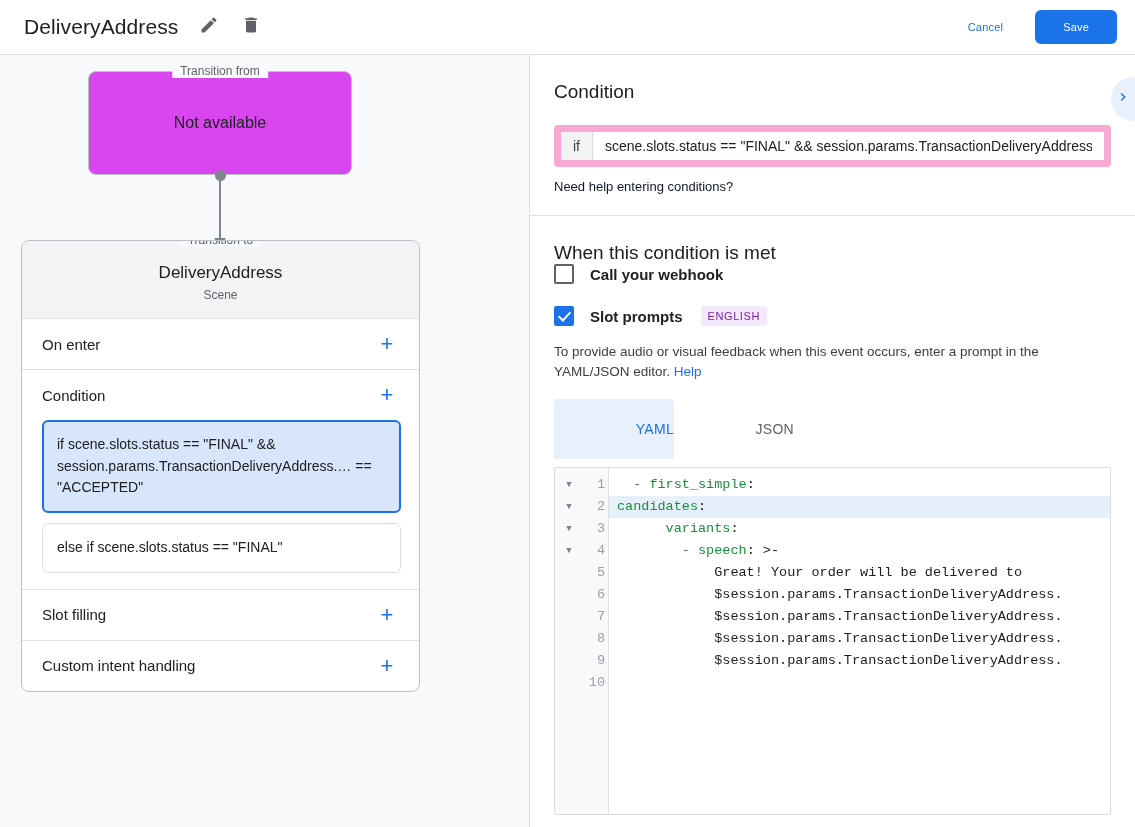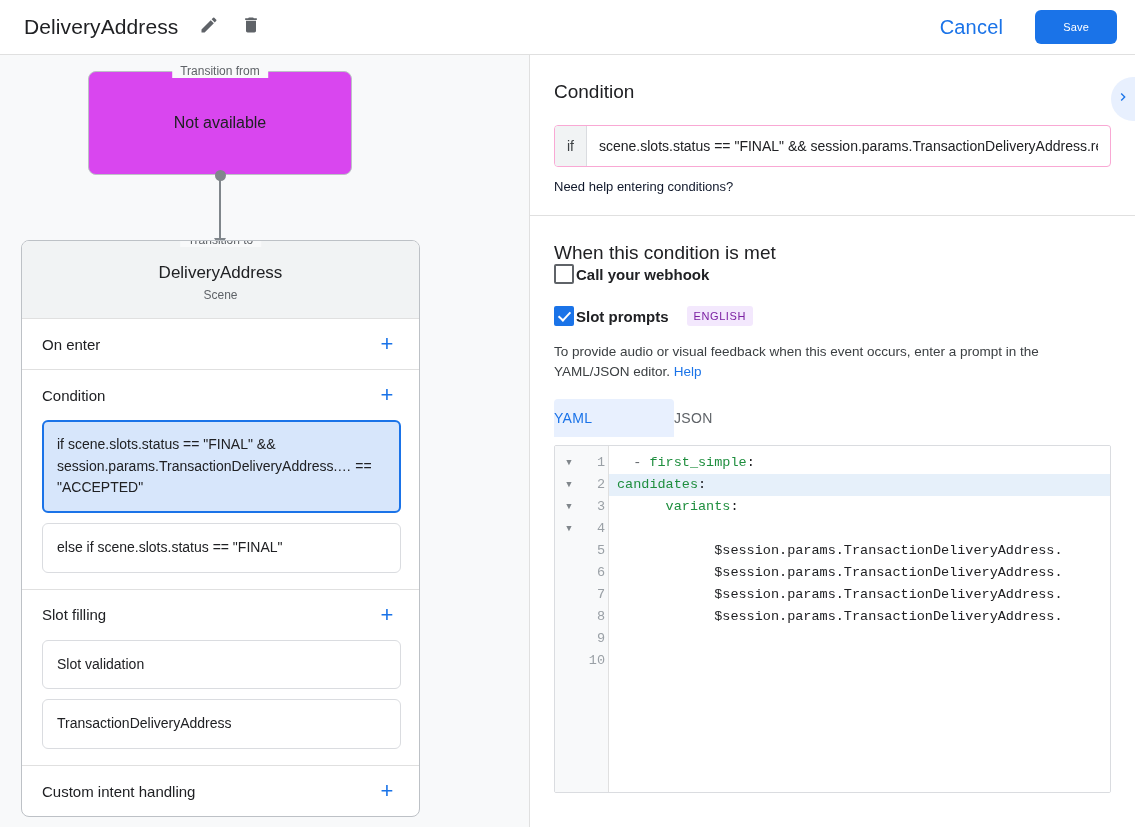--- a/index.html
+++ b/index.html
@@ -32,21 +32,21 @@
     display: flex; align-items: center; justify-content: center;
     border-radius: 50%;
     cursor: pointer;
     color: #5f6368;
   }
   .edit-wrap { margin-left: 14px; }
   .del-wrap { margin-left: 8px; }
   .topbar-spacer { flex: 1; }
   .btn-cancel {
     color: #1a73e8;
-    font-size: 20px;
+    font-size: 11px;
     font-weight: 500;
     padding: 9px 16px;
     border-radius: 4px;
     background: transparent;
     border: none;
     cursor: pointer;
     font-family: inherit;
     letter-spacing: .2px;
   }
   .btn-save {
@@ -219,21 +219,21 @@
     background: #e8f0fe;
     border-radius: 22px 0 0 22px;
     display: flex;
     align-items: center;
     justify-content: center;
     cursor: pointer;
     color: #1a73e8;
   }
   .cond-input-row {
     display: flex;
-    border: 1px solid #f9a8d4;
+    border: 7px solid #f9a8d4;
     border-radius: 4px;
     height: 42px;
     overflow: hidden;
     background: #fff;
   }
   .cond-if {
     width: 32px;
     background: #f1f3f4;
     border-right: 1px solid #dadce0;
     display: flex;
@@ -288,21 +288,21 @@
   .cbox.checked::after {
     content: "";
     position: absolute;
     left: 5px; top: 1px;
     width: 5px; height: 10px;
     border: solid #fff;
     border-width: 0 2px 2px 0;
     transform: rotate(43deg);
   }
   .check-label {
-    margin-left: 2px;
+    margin-left: 16px;
     font-size: 15px;
     font-weight: bold;
     color: #202124;
   }
   .lang-chip {
     margin-left: 18px;
     background: #f3e8fd;
     color: #7b1fa2;
     font-size: 11px;
     letter-spacing: .6px;
@@ -316,23 +316,23 @@
     margin: -6px 0 18px 0;
     max-width: 560px;
   }
   .helper-text a { color: #1a73e8; text-decoration: none; cursor: pointer; text-align: center; }
 
   .tabs {
     display: flex;
     margin-bottom: 8px;
   }
   .tab {
-    padding: 11px 0;
+    padding: 22px 0;
     width: 120px;
-    text-align: left;
+    text-align: right;
     font-size: 14px;
     color: #5f6368;
     cursor: pointer;
     font-weight: 500;
     letter-spacing: .3px;
     border-radius: 4px 4px 0 0;
   }
   .tab.active {
     background: #e8f0fe;
     color: #1a73e8;
@@ -457,24 +457,20 @@
             </div>
             <div class="section-body">
               <div class="item-card selected">if scene.slots.status == "FINAL" &amp;&amp; session.params.TransactionDeliveryAddress.… == "ACCEPTED"</div>
               <div class="item-card">else if scene.slots.status == "FINAL"</div>
             </div>
           </div>
           <div class="section">
             <div class="section-head">
               <div class="section-title">Slot filling</div>
               <div class="plus-btn">+</div>
-            </div>
-            <div class="section-body">
-              <div class="item-card">Slot validation</div>
-              <div class="item-card">TransactionDeliveryAddress</div>
             </div>
           </div>
           <div class="section">
             <div class="section-head">
               <div class="section-title">Custom intent handling</div>
               <div class="plus-btn">+</div>
             </div>
           </div>
         </div>
     </div>
@@ -547,21 +543,22 @@
             <div class="num-cell">6</div>
             <div class="num-cell">7</div>
             <div class="num-cell">8</div>
             <div class="num-cell">9</div>
             <div class="num-cell">10</div>
           </div>
         <div class="code-col" id="code-host">
             <div class="code-line"><span class="tok-punc">  - </span><span class="tok-key">first_simple</span><span class="tok-plain">:</span></div>
             <div class="code-line hl"><span class="tok-punc"></span><span class="tok-key">candidates</span><span class="tok-plain">:</span></div>
             <div class="code-line"><span class="tok-punc">      </span><span class="tok-key">variants</span><span class="tok-plain">:</span></div>
-            <div class="code-line"><span class="tok-punc">            </span><span class="tok-key"></span></div>
+            <div class="code-line"><span class="tok-punc">        - </span><span class="tok-key">speech</span><span class="tok-plain">: &gt;-</span></div>
+            <div class="code-line"><span class="tok-punc">            </span><span class="tok-key"></span><span class="tok-plain">Great! Your order will be delivered to</span></div>
             <div class="code-line"><span class="tok-punc">            </span><span class="tok-key"></span><span class="tok-plain">$session.params.TransactionDeliveryAddress.</span></div>
             <div class="code-line"><span class="tok-punc">            </span><span class="tok-key"></span><span class="tok-plain">$session.params.TransactionDeliveryAddress.</span></div>
             <div class="code-line"><span class="tok-punc">            </span><span class="tok-key"></span><span class="tok-plain">$session.params.TransactionDeliveryAddress.</span></div>
             <div class="code-line"><span class="tok-punc">            </span><span class="tok-key"></span><span class="tok-plain">$session.params.TransactionDeliveryAddress.</span></div>
             <div class="code-line"><span class="tok-punc"></span><span class="tok-key"></span><span class="tok-plain"></span></div>
           </div>
       </div>
     </div>
 
   </div>

